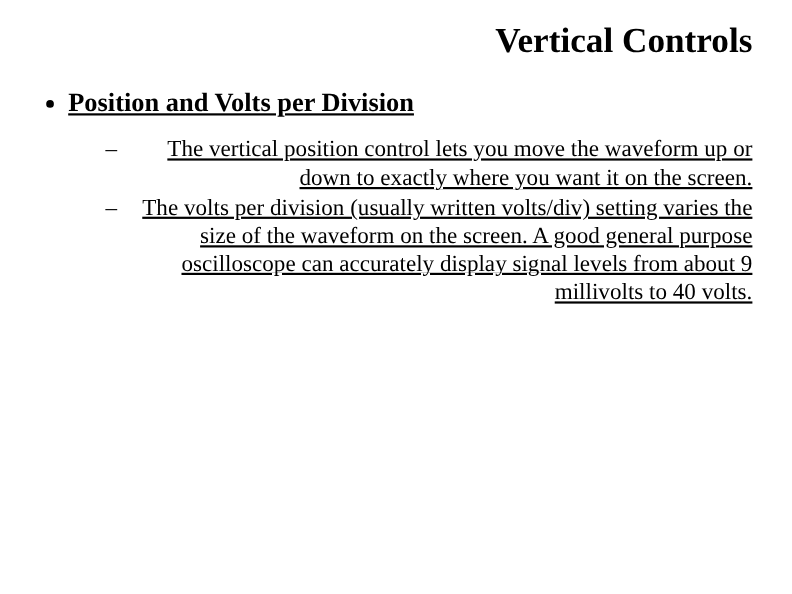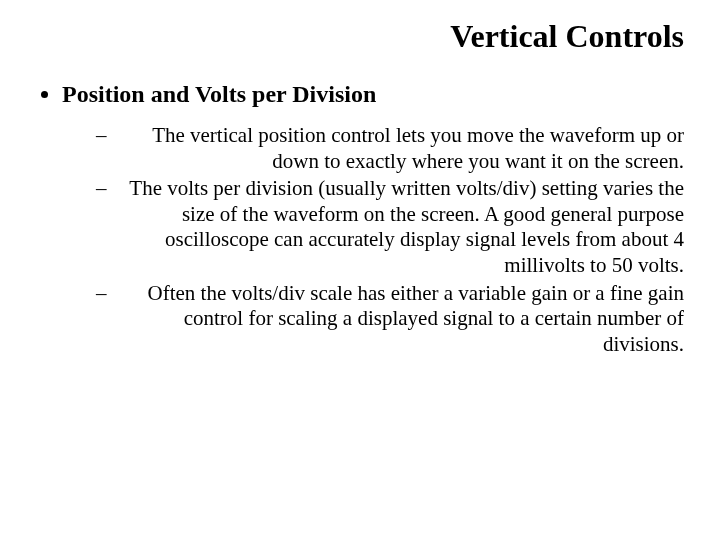--- a/index.html
+++ b/index.html
@@ -26,20 +26,21 @@
   ul.level1 {
     margin: 0;
     padding-left: 26px;
     list-style-type: disc;
   }
   ul.level1 > li {
     font-size: 24px;
     font-weight: bold;
     line-height: 1.25;
     margin-bottom: 19px;
+    text-decoration: underline;
   }
   ul.level2 {
     margin: 14px 0 0 0;
     padding-left: 34px;
     list-style: none;
     font-weight: normal;
     font-size: 21px;
     line-height: 1.22;
     text-align: right;
   }
@@ -58,18 +59,17 @@
 </head>
 <body>
 
 <div class="slide">
   <h1 class="title">Vertical Controls</h1>
   <ul class="level1">
     <li>
       <span>Position and Volts per Division</span>
       <ul class="level2">
         <li>The vertical position control lets you move the waveform up or down to exactly where you want it on the screen.</li>
-        <li>The volts per division (usually written volts/div) setting varies the size of the waveform on the screen. A good general purpose oscilloscope can accurately display signal levels from about 4 millivolts to 50 volts.</li>
-        <li>Often the volts/div scale has either a variable gain or a fine gain control for scaling a displayed signal to a certain number of divisions.</li>
+        <li>The volts per division (usually written volts/div) setting varies the size of the waveform on the screen. A good general purpose oscilloscope can accurately display signal levels from about 9 millivolts to 40 volts.</li>
       </ul>
     </li>
   </ul>
 </div>
 
 </body></html>

